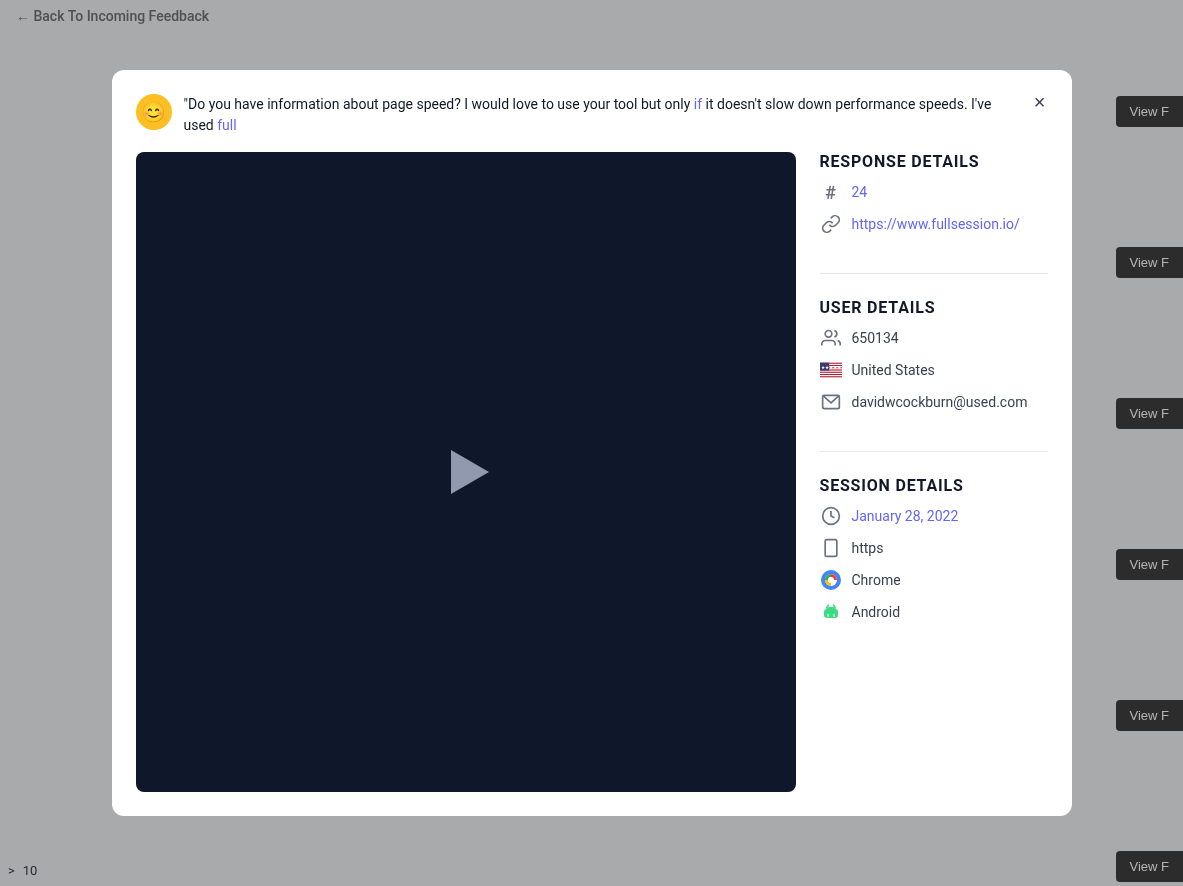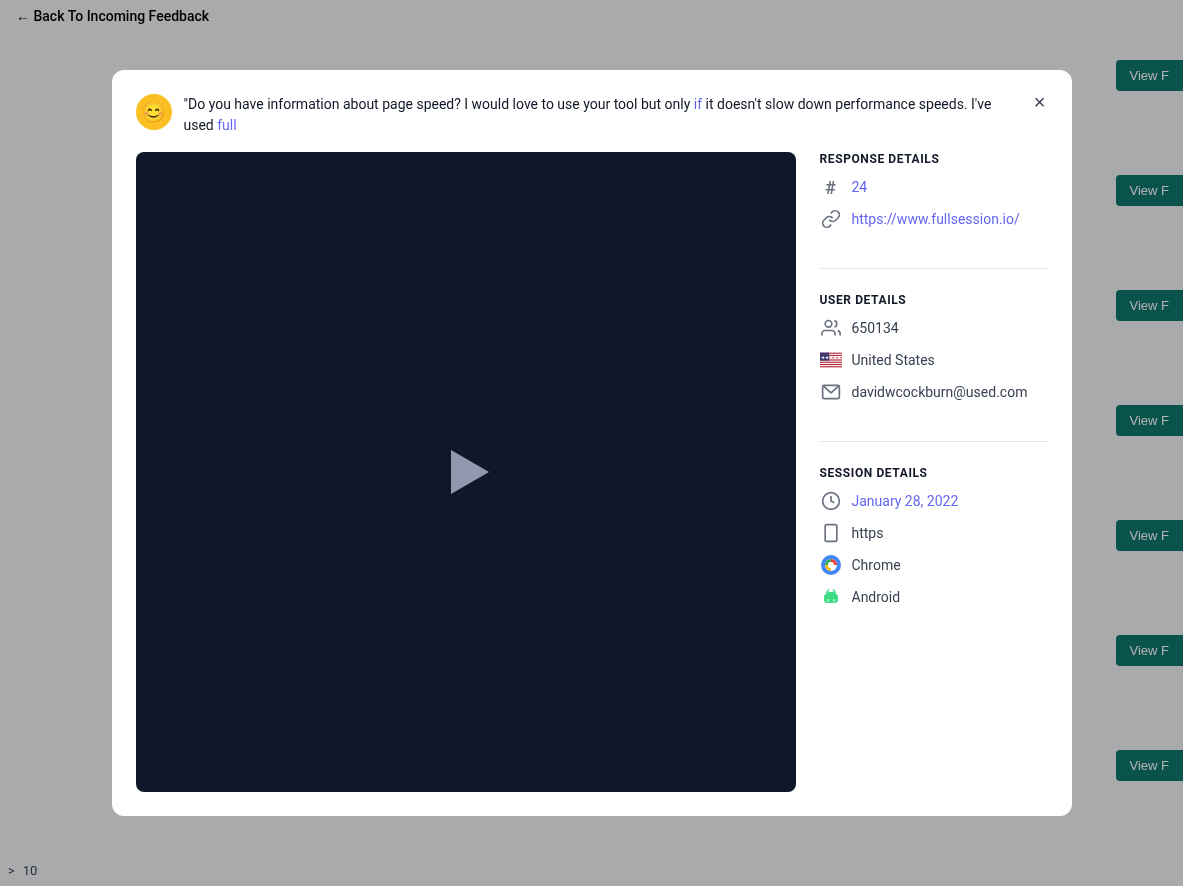--- a/index.html
+++ b/index.html
@@ -18,41 +18,42 @@
       background: #f3f4f6;
       position: absolute;
       top: 0; left: 0;
     }
 
     .page-header {
       position: absolute;
       top: 0; left: 0;
       padding: 8px 16px;
       font-size: 14px;
-      color: #000000;
+      color: #737373;
       font-weight: 500;
     }
 
     .view-buttons {
       position: absolute;
       right: 0;
       display: flex;
       flex-direction: column;
       gap: 84px;
       top: 60px;
     }
 
     .view-btn {
-      background: #0f766e;
+      background: #404040;
       color: white;
       border: none;
       padding: 8px 14px;
       font-size: 13px;
       cursor: pointer;
       border-radius: 4px 0 0 4px;
+      margin-top: 36px;
     }
 
     .pagination-area {
       position: absolute;
       bottom: 8px;
       left: 8px;
       display: flex;
       align-items: center;
       gap: 8px;
       font-size: 13px;
@@ -167,21 +168,21 @@
 
     
     .details-panel {
       flex: 1;
       display: flex;
       flex-direction: column;
       gap: 20px;
     }
 
     .section-title {
-      font-size: 12px;
+      font-size: 16px;
       font-weight: 700;
       color: #111827;
       letter-spacing: 0.05em;
       text-transform: uppercase;
       margin-bottom: 10px;
     }
 
     .detail-row {
       display: flex;
       align-items: center;

